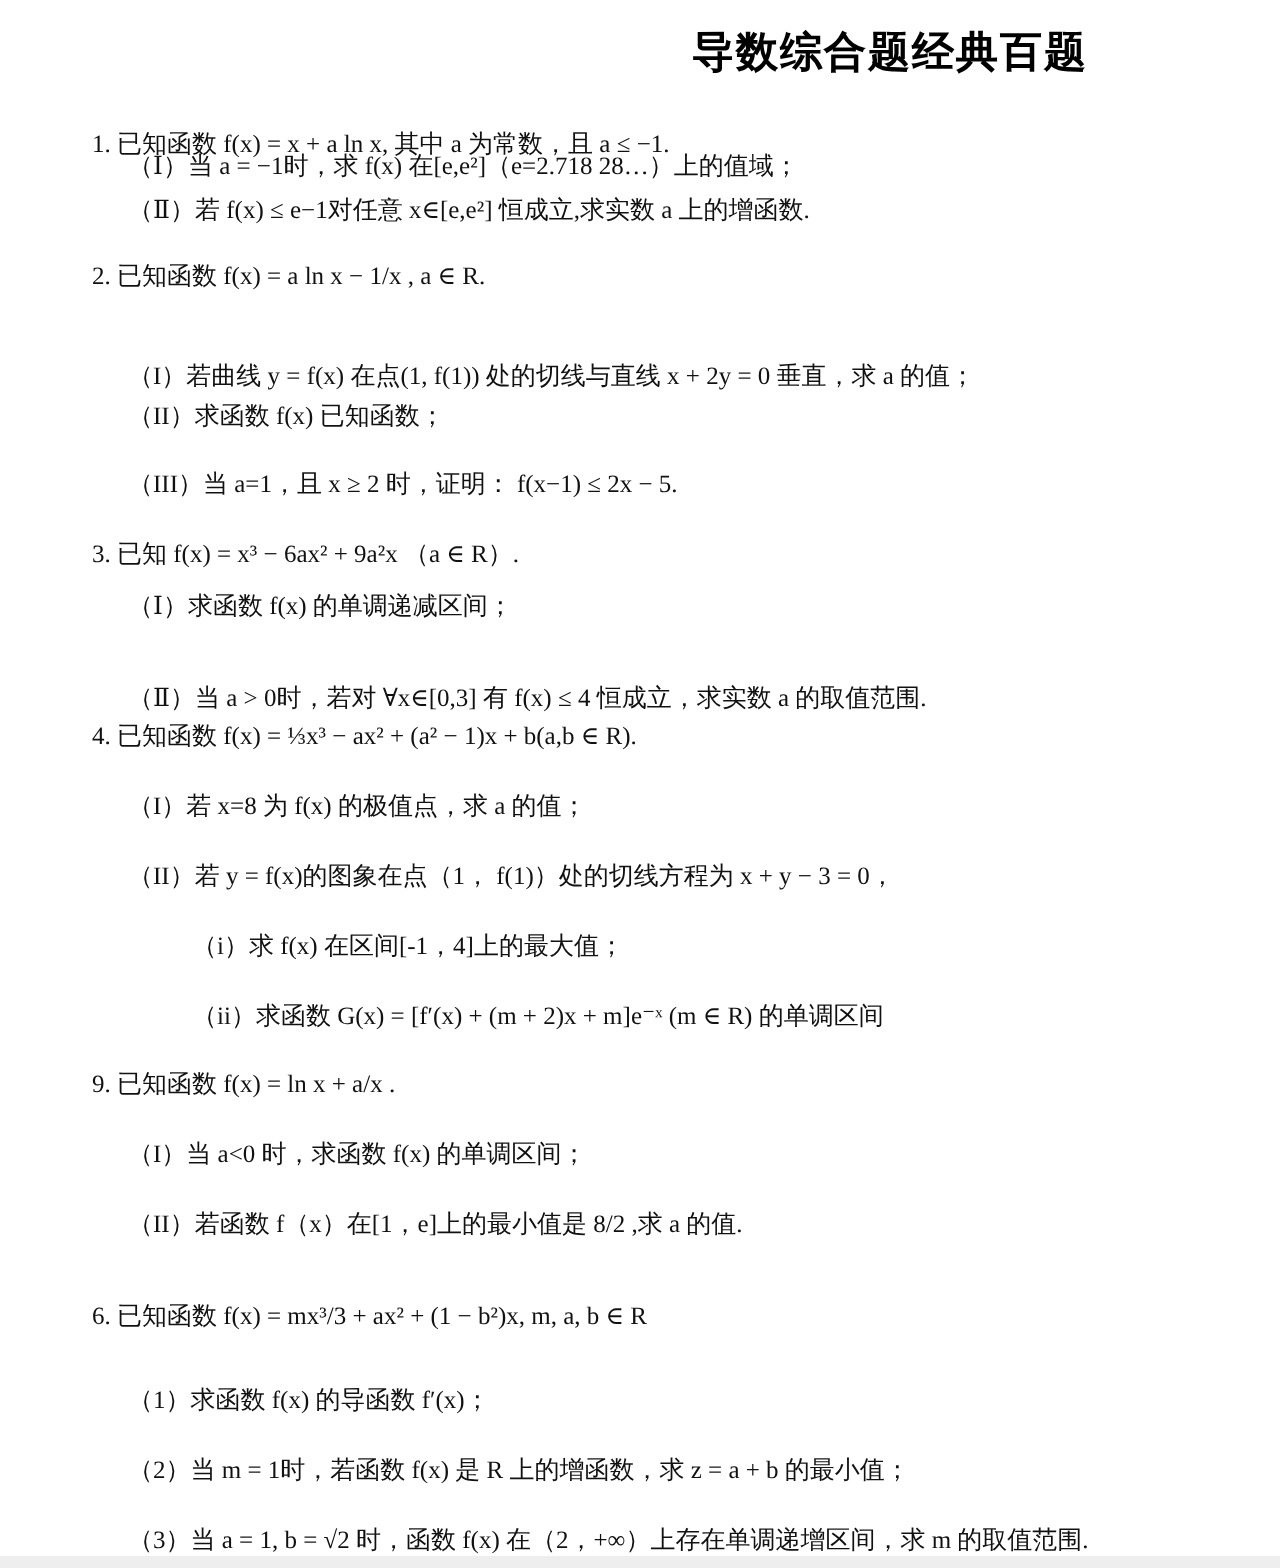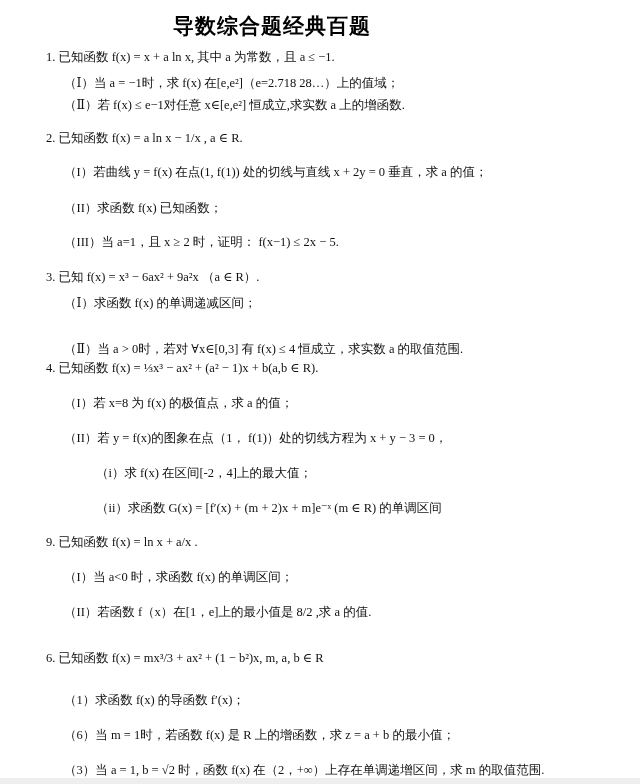--- a/index.html
+++ b/index.html
@@ -1,54 +1,54 @@
 <!DOCTYPE html>
 <html><head>
 <meta charset="utf-8">
 <style>
   html, body { margin:0; padding:0; background:#ffffff; }
   body { width:640px; height:784px; overflow:hidden; position:relative;
          font-family:"Liberation Serif","DejaVu Serif",serif; color:#111; }
-  .title { position:absolute; top:12px; left:0; width:544px; text-align:center;
+  .title { position:absolute; top:12px; left:0; width:544px; text-align:right;
            font-family:"DejaVu Sans","Liberation Sans",sans-serif; font-weight:bold;
            font-size:21px; letter-spacing:1px; color:#000; }
   .line { position:absolute; white-space:nowrap; font-size:12.5px; line-height:16px; }
   .q { left:46px; }
   .s1 { left:64px; }
   .s2 { left:96px; }
   .tail { position:absolute; bottom:0; left:0; width:640px; height:6px; background:#eeeeee; }
 </style>
 </head>
 <body>
 
 <div>
   <div class="title">导数综合题经典百题</div>
 
-  <div class="line q" style="top:49px">1.  已知函数 f(x) = x + a ln x, 其中 a 为常数，且 a ≤ −1.</div>
+  <div class="line q" style="top:64px">1.  已知函数 f(x) = x + a ln x, 其中 a 为常数，且 a ≤ −1.</div>
   <div class="line s1" style="top:75px">（Ⅰ）当 a = −1时，求 f(x) 在[e,e²]（e=2.718 28…）上的值域；</div>
   <div class="line s1" style="top:97px">（Ⅱ）若 f(x) ≤ e−1对任意 x∈[e,e²] 恒成立,求实数 a 上的增函数.</div>
 
   <div class="line q" style="top:130px">2.  已知函数 f(x) = a ln x − 1/x , a ∈ R.</div>
-  <div class="line s1" style="top:164px">（I）若曲线 y = f(x) 在点(1, f(1)) 处的切线与直线 x + 2y = 0 垂直，求 a 的值；</div>
+  <div class="line s1" style="top:180px">（I）若曲线 y = f(x) 在点(1, f(1)) 处的切线与直线 x + 2y = 0 垂直，求 a 的值；</div>
   <div class="line s1" style="top:200px">（II）求函数 f(x) 已知函数；</div>
   <div class="line s1" style="top:234px">（III）当 a=1，且 x ≥ 2 时，证明： f(x−1) ≤ 2x − 5.</div>
 
   <div class="line q" style="top:269px">3.  已知 f(x) = x³ − 6ax² + 9a²x （a ∈ R）.</div>
   <div class="line s1" style="top:295px">（Ⅰ）求函数 f(x) 的单调递减区间；</div>
   <div class="line s1" style="top:341px">（Ⅱ）当 a &gt; 0时，若对 ∀x∈[0,3] 有 f(x) ≤ 4 恒成立，求实数 a 的取值范围.</div>
 
   <div class="line q" style="top:360px">4.  已知函数 f(x) = ⅓x³ − ax² + (a² − 1)x + b(a,b ∈ R).</div>
   <div class="line s1" style="top:395px">（I）若 x=8 为 f(x) 的极值点，求 a 的值；</div>
   <div class="line s1" style="top:430px">（II）若 y = f(x)的图象在点（1， f(1)）处的切线方程为 x + y − 3 = 0，</div>
-  <div class="line s2" style="top:465px">（i）求 f(x) 在区间[-2，4]上的最大值；</div>
+  <div class="line s2" style="top:465px">（i）求 f(x) 在区间[-1，4]上的最大值；</div>
   <div class="line s2" style="top:500px">（ii）求函数 G(x) = [f′(x) + (m + 2)x + m]e⁻ˣ (m ∈ R) 的单调区间</div>
 
   <div class="line q" style="top:534px">9.  已知函数 f(x) = ln x + a/x .</div>
   <div class="line s1" style="top:569px">（I）当 a&lt;0 时，求函数 f(x) 的单调区间；</div>
   <div class="line s1" style="top:604px">（II）若函数 f（x）在[1，e]上的最小值是 8/2 ,求 a 的值.</div>
 
   <div class="line q" style="top:650px">6.  已知函数 f(x) = mx³/3 + ax² + (1 − b²)x, m, a, b ∈ R</div>
   <div class="line s1" style="top:692px">（1）求函数 f(x) 的导函数 f′(x)；</div>
-  <div class="line s1" style="top:727px">（6）当 m = 1时，若函数 f(x) 是 R 上的增函数，求 z = a + b 的最小值；</div>
+  <div class="line s1" style="top:727px">（2）当 m = 1时，若函数 f(x) 是 R 上的增函数，求 z = a + b 的最小值；</div>
   <div class="line s1" style="top:762px">（3）当 a = 1, b = √2 时，函数 f(x) 在（2，+∞）上存在单调递增区间，求 m 的取值范围.</div>
 
   <div class="tail"></div>
 </div>
 
 </body></html>

